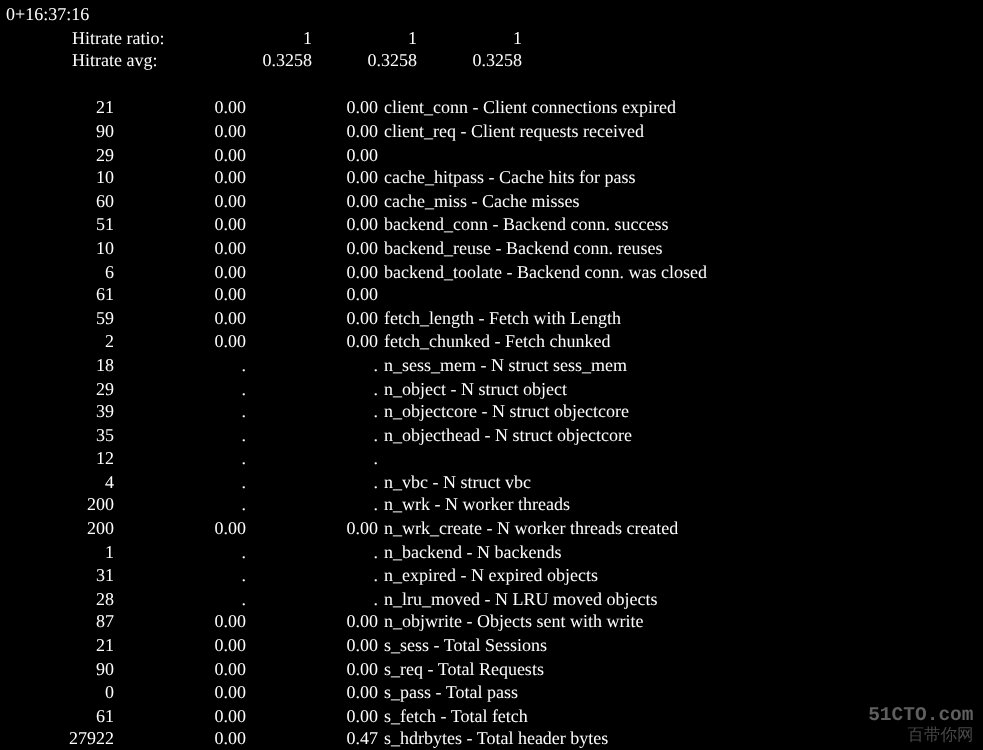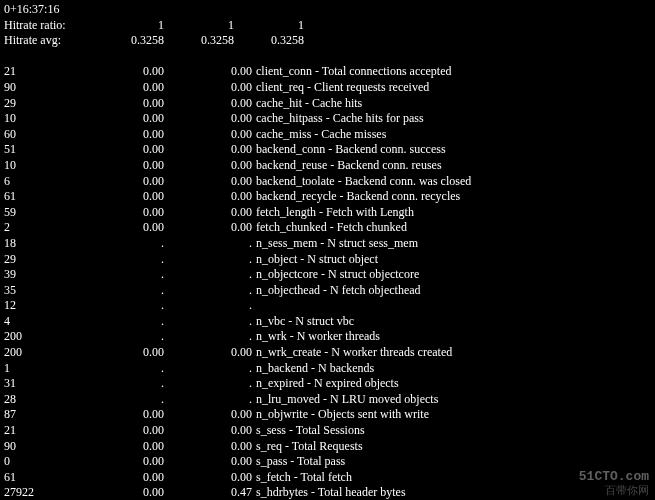--- a/index.html
+++ b/index.html
@@ -15,25 +15,25 @@
     overflow: hidden;
   }
   .terminal {
     padding: 2px 4px;
   }
   .row {
     white-space: pre;
     display: flex;
     font-family: Liberation Serif, serif;
   }
-  .col1 { display: inline-block; width: 72px; text-align: left; }
+  .col1 { display: inline-block; width: 72px; text-align: right; }
   .col2 { display: inline-block; width: 88px; text-align: right; }
   .col3 { display: inline-block; width: 88px; text-align: right; }
   .desc { display: inline-block; padding-left: 4px; }
-  .hdr-label { display: inline-block; width: 100px; }
+  .hdr-label { display: inline-block; width: 100px; margin-left: 44px; }
   .hdr-v1 { display: inline-block; width: 60px; text-align: right; }
   .hdr-v2 { display: inline-block; width: 70px; text-align: right; }
   .hdr-v3 { display: inline-block; width: 70px; text-align: right; }
   .watermark {
     position: absolute;
     right: 6px;
     bottom: 14px;
     color: #888;
     font-size: 13px;
     font-weight: bold;
@@ -65,35 +65,35 @@
   <div class="row">
     <span class="hdr-label">Hitrate avg:</span>
     <span class="hdr-v1">0.3258</span>
     <span class="hdr-v2">0.3258</span>
     <span class="hdr-v3">0.3258</span>
   </div>
 
   <div class="row">&nbsp;</div>
 
   <div id="stat-rows">
-      <div class="row"><span class="col1">21</span><span class="col2">0.00</span><span class="col3">0.00</span><span class="desc">client_conn - Total connections accepted</span></div>
+      <div class="row"><span class="col1">21</span><span class="col2">0.00</span><span class="col3">0.00</span><span class="desc">client_conn - Client connections expired</span></div>
       <div class="row"><span class="col1">90</span><span class="col2">0.00</span><span class="col3">0.00</span><span class="desc">client_req - Client requests received</span></div>
-      <div class="row"><span class="col1">29</span><span class="col2">0.00</span><span class="col3">0.00</span><span class="desc">cache_hit - Cache hits</span></div>
+      <div class="row"><span class="col1">29</span><span class="col2">0.00</span><span class="col3">0.00</span></div>
       <div class="row"><span class="col1">10</span><span class="col2">0.00</span><span class="col3">0.00</span><span class="desc">cache_hitpass - Cache hits for pass</span></div>
       <div class="row"><span class="col1">60</span><span class="col2">0.00</span><span class="col3">0.00</span><span class="desc">cache_miss - Cache misses</span></div>
       <div class="row"><span class="col1">51</span><span class="col2">0.00</span><span class="col3">0.00</span><span class="desc">backend_conn - Backend conn. success</span></div>
       <div class="row"><span class="col1">10</span><span class="col2">0.00</span><span class="col3">0.00</span><span class="desc">backend_reuse - Backend conn. reuses</span></div>
       <div class="row"><span class="col1">6</span><span class="col2">0.00</span><span class="col3">0.00</span><span class="desc">backend_toolate - Backend conn. was closed</span></div>
-      <div class="row"><span class="col1">61</span><span class="col2">0.00</span><span class="col3">0.00</span><span class="desc">backend_recycle - Backend conn. recycles</span></div>
+      <div class="row"><span class="col1">61</span><span class="col2">0.00</span><span class="col3">0.00</span></div>
       <div class="row"><span class="col1">59</span><span class="col2">0.00</span><span class="col3">0.00</span><span class="desc">fetch_length - Fetch with Length</span></div>
       <div class="row"><span class="col1">2</span><span class="col2">0.00</span><span class="col3">0.00</span><span class="desc">fetch_chunked - Fetch chunked</span></div>
       <div class="row"><span class="col1">18</span><span class="col2">.</span><span class="col3">.</span><span class="desc">n_sess_mem - N struct sess_mem</span></div>
       <div class="row"><span class="col1">29</span><span class="col2">.</span><span class="col3">.</span><span class="desc">n_object - N struct object</span></div>
       <div class="row"><span class="col1">39</span><span class="col2">.</span><span class="col3">.</span><span class="desc">n_objectcore - N struct objectcore</span></div>
-      <div class="row"><span class="col1">35</span><span class="col2">.</span><span class="col3">.</span><span class="desc">n_objecthead - N fetch objecthead</span></div>
+      <div class="row"><span class="col1">35</span><span class="col2">.</span><span class="col3">.</span><span class="desc">n_objecthead - N struct objectcore</span></div>
       <div class="row"><span class="col1">12</span><span class="col2">.</span><span class="col3">.</span></div>
       <div class="row"><span class="col1">4</span><span class="col2">.</span><span class="col3">.</span><span class="desc">n_vbc - N struct vbc</span></div>
       <div class="row"><span class="col1">200</span><span class="col2">.</span><span class="col3">.</span><span class="desc">n_wrk - N worker threads</span></div>
       <div class="row"><span class="col1">200</span><span class="col2">0.00</span><span class="col3">0.00</span><span class="desc">n_wrk_create - N worker threads created</span></div>
       <div class="row"><span class="col1">1</span><span class="col2">.</span><span class="col3">.</span><span class="desc">n_backend - N backends</span></div>
       <div class="row"><span class="col1">31</span><span class="col2">.</span><span class="col3">.</span><span class="desc">n_expired - N expired objects</span></div>
       <div class="row"><span class="col1">28</span><span class="col2">.</span><span class="col3">.</span><span class="desc">n_lru_moved - N LRU moved objects</span></div>
       <div class="row"><span class="col1">87</span><span class="col2">0.00</span><span class="col3">0.00</span><span class="desc">n_objwrite - Objects sent with write</span></div>
       <div class="row"><span class="col1">21</span><span class="col2">0.00</span><span class="col3">0.00</span><span class="desc">s_sess - Total Sessions</span></div>
       <div class="row"><span class="col1">90</span><span class="col2">0.00</span><span class="col3">0.00</span><span class="desc">s_req - Total Requests</span></div>

